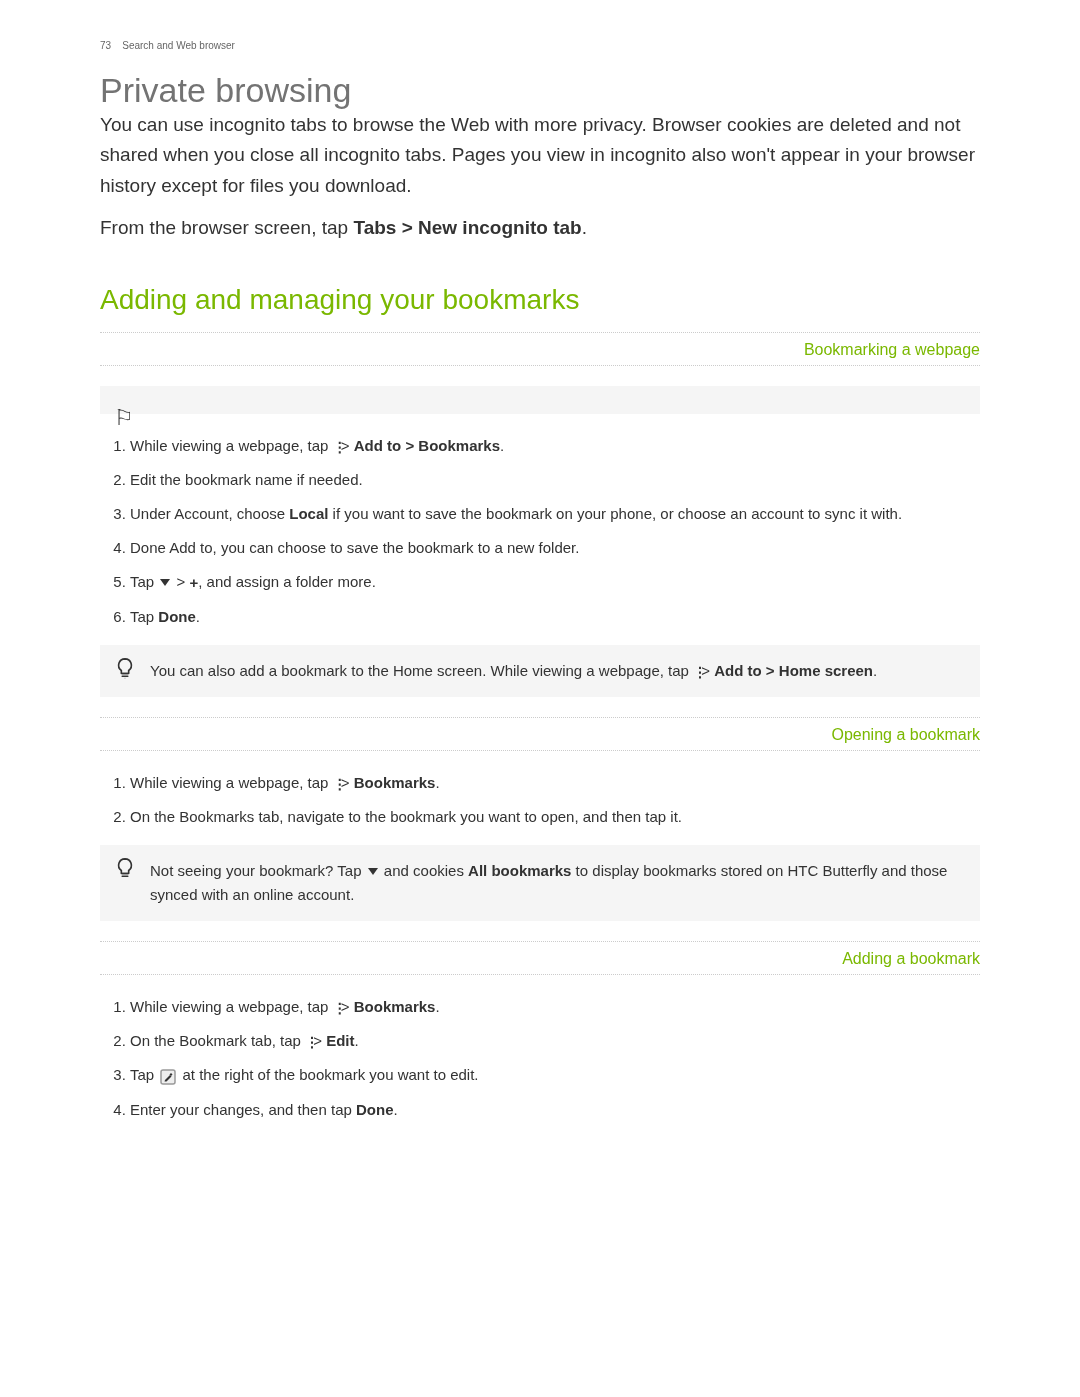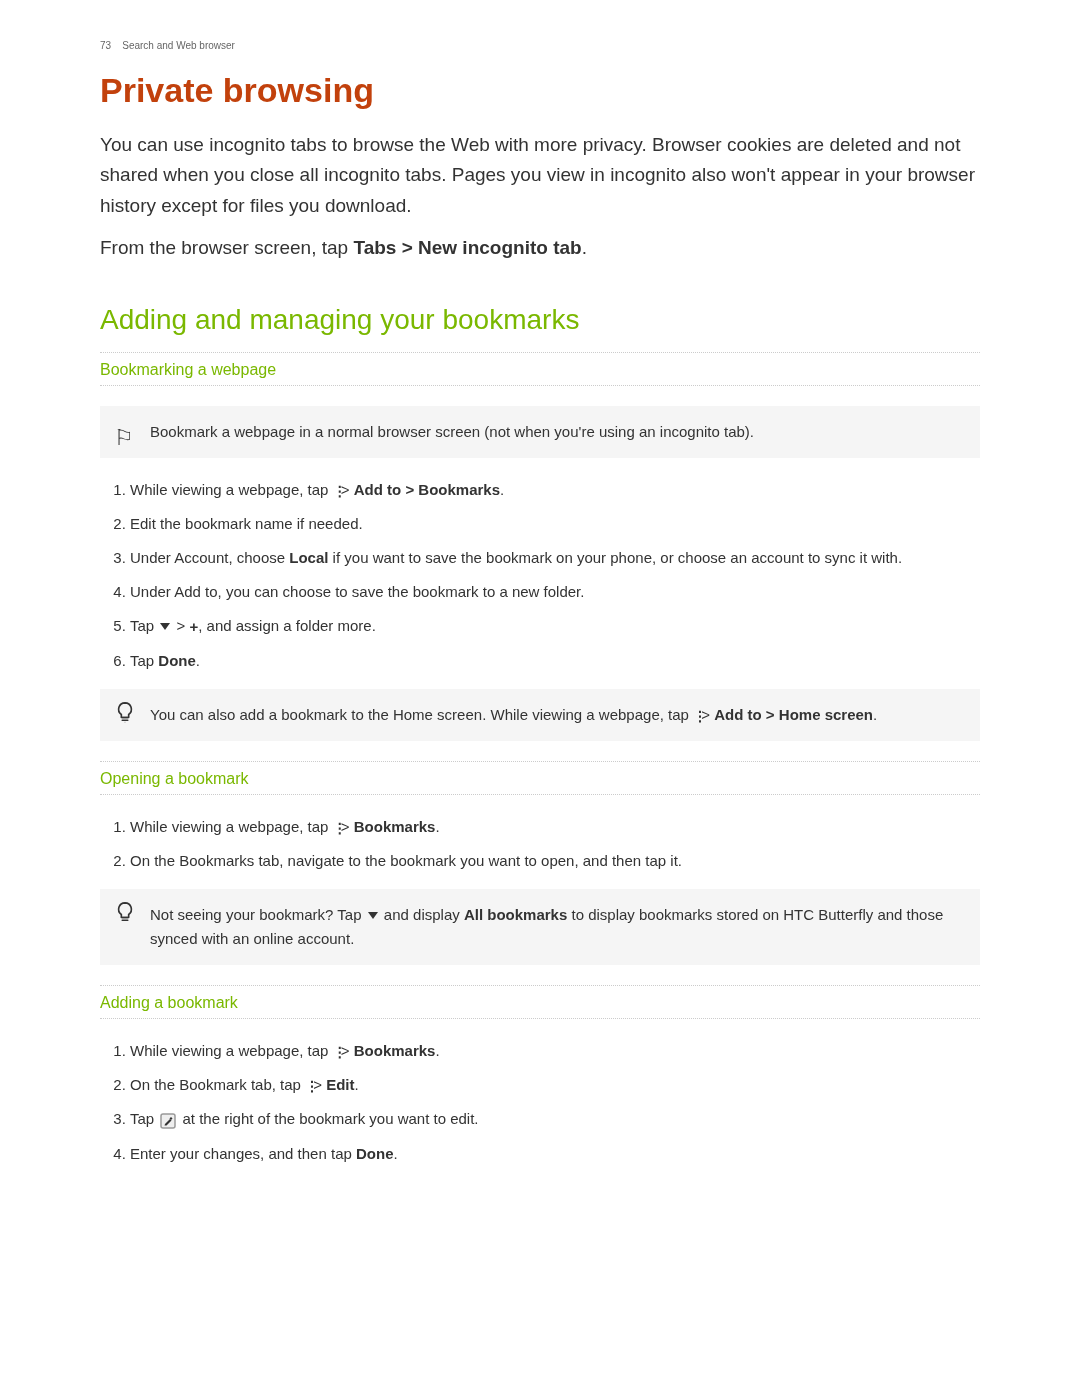--- a/index.html
+++ b/index.html
@@ -18,24 +18,23 @@
       padding: 40px 100px 60px 100px;
     }
 
     .page-number-line {
       font-size: 10px;
       color: #666666;
       margin-bottom: 20px;
     }
 
     h1.section-title {
-      color: #c2410c;
+      color: #737373;
       font-size: 34px;
-      font-weight: bold;
-      margin-bottom: 20px;
+      font-weight: normal;
       font-family: Arial, Helvetica, sans-serif;
     }
 
     h2.section-title {
       color: #7ab800;
       font-size: 28px;
       font-weight: normal;
       margin-bottom: 16px;
       margin-top: 40px;
       font-family: Arial, Helvetica, sans-serif;
@@ -51,20 +50,21 @@
     .subsection-header {
       color: #7ab800;
       font-size: 16px;
       font-weight: normal;
       border-bottom: 1px dotted #cccccc;
       padding-bottom: 6px;
       margin-bottom: 20px;
       margin-top: 10px;
       padding-top: 8px;
       border-top: 1px dotted #cccccc;
+      text-align: right;
     }
 
     .note-box {
       background: #f5f5f5;
       border-left: none;
       padding: 14px 16px 14px 50px;
       margin: 16px 0 20px 0;
       position: relative;
       font-size: 15px;
       line-height: 1.6;
@@ -160,35 +160,34 @@
 <p class="body-text">
   <span>From the browser screen, tap </span><span class="bold">Tabs &gt; New incognito tab</span><span>.</span>
 </p>
 
 <h2 class="section-title">Adding and managing your bookmarks</h2>
 
 <div class="subsection-header">Bookmarking a webpage</div>
 
 <div class="note-box">
   <span class="note-icon flag-icon">⚐</span>
-  <span>Bookmark a webpage in a normal browser screen (not when you're using an incognito tab).</span>
 </div>
 
 <ol>
   <li>
     <span>While viewing a webpage, tap </span><span class="menu-dots bold">⋮</span><span> &gt; </span><span class="bold">Add to &gt; Bookmarks</span><span>.</span>
   </li>
   <li>
     <span>Edit the bookmark name if needed.</span>
   </li>
   <li>
     <span>Under Account, choose </span><span class="bold">Local</span><span> if you want to save the bookmark on your phone, or choose an account to sync it with.</span>
   </li>
   <li>
-    <span>Under Add to, you can choose to save the bookmark to a new folder.</span>
+    <span>Done Add to, you can choose to save the bookmark to a new folder.</span>
   </li>
   <li>
     <span>Tap </span><span class="triangle-down"></span><span> &gt; </span><span class="plus-icon bold">+</span><span>, and assign a folder more.</span>
   </li>
   <li>
     <span>Tap </span><span class="bold">Done</span><span>.</span>
   </li>
 </ol>
 
 <div class="note-box">
@@ -215,21 +214,21 @@
 </ol>
 
 <div class="note-box">
   <span class="tip-icon">
     <svg viewBox="0 0 24 24" fill="none" stroke="#333" stroke-width="1.8" stroke-linecap="round" stroke-linejoin="round">
       <path d="M9 21h6"></path>
       <path d="M9 18h6"></path>
       <path d="M12 2a7 7 0 0 1 4 12.7V18H8v-3.3A7 7 0 0 1 12 2z"></path>
     </svg>
   </span>
-  <span>Not seeing your bookmark? Tap </span><span class="triangle-down"></span><span> and display </span><span class="bold">All bookmarks</span><span> to display bookmarks stored on HTC Butterfly and those synced with an online account.</span>
+  <span>Not seeing your bookmark? Tap </span><span class="triangle-down"></span><span> and cookies </span><span class="bold">All bookmarks</span><span> to display bookmarks stored on HTC Butterfly and those synced with an online account.</span>
 </div>
 
 <div class="subsection-header">Adding a bookmark</div>
 
 <ol>
   <li>
     <span>While viewing a webpage, tap </span><span class="menu-dots bold">⋮</span><span> &gt; </span><span class="bold">Bookmarks</span><span>.</span>
   </li>
   <li>
     <span>On the Bookmark tab, tap </span><span class="menu-dots bold">⋮</span><span> &gt; </span><span class="bold">Edit</span><span>.</span>

